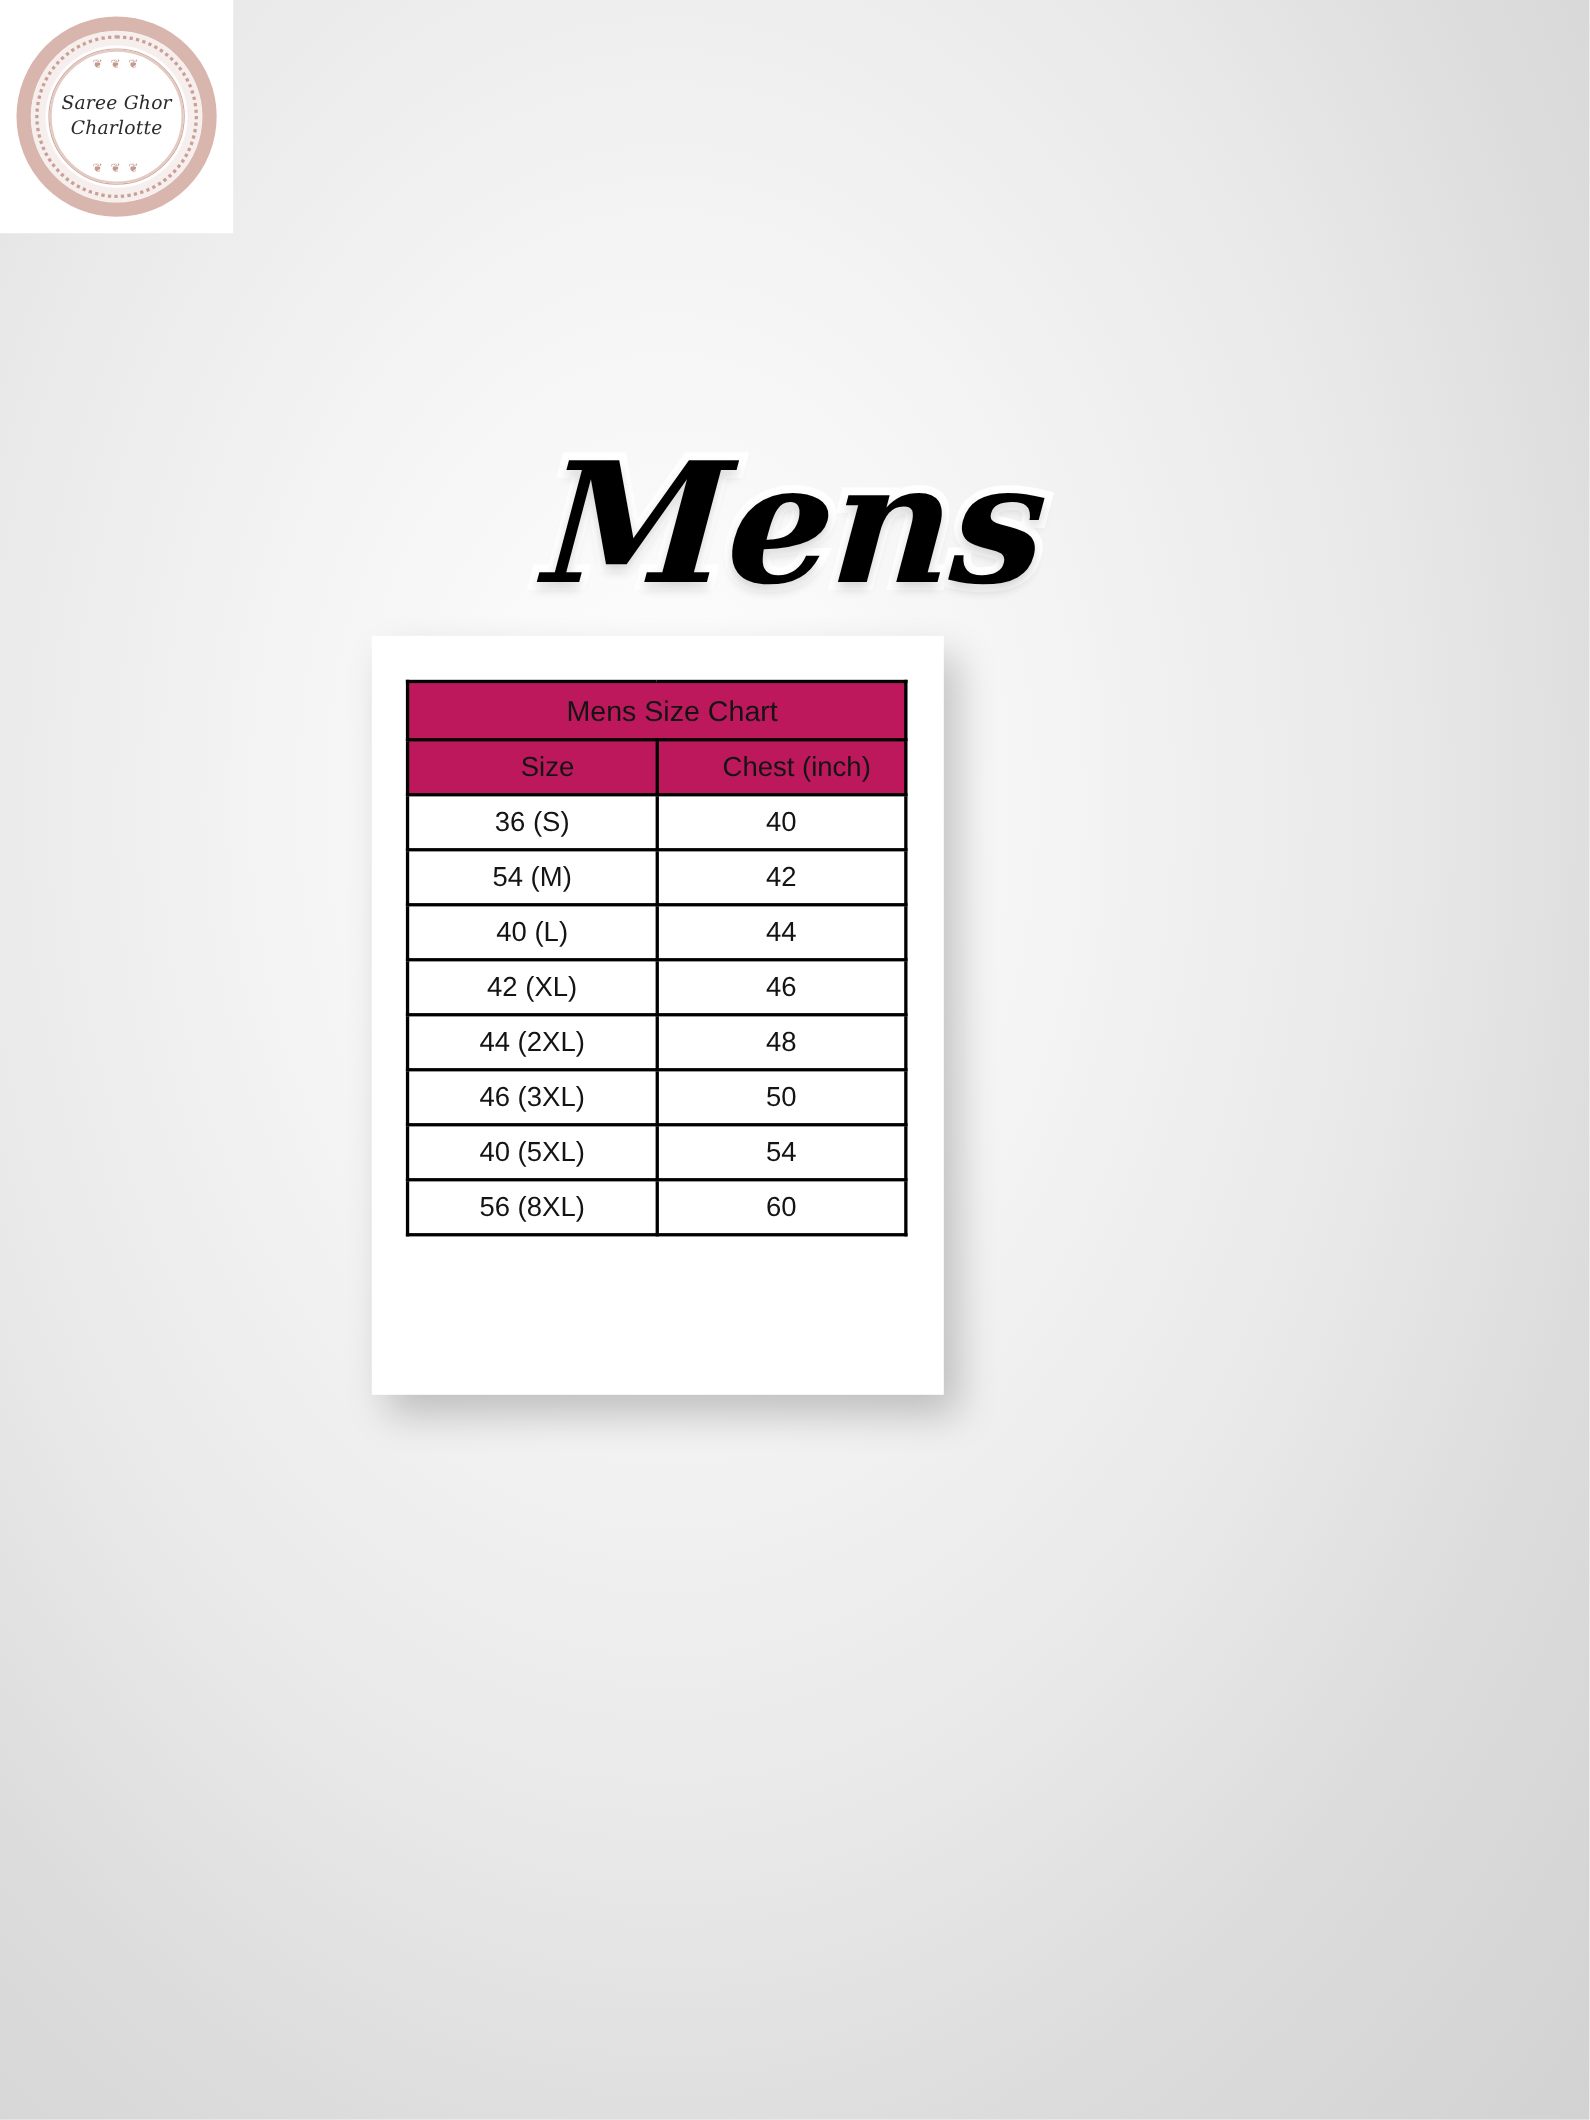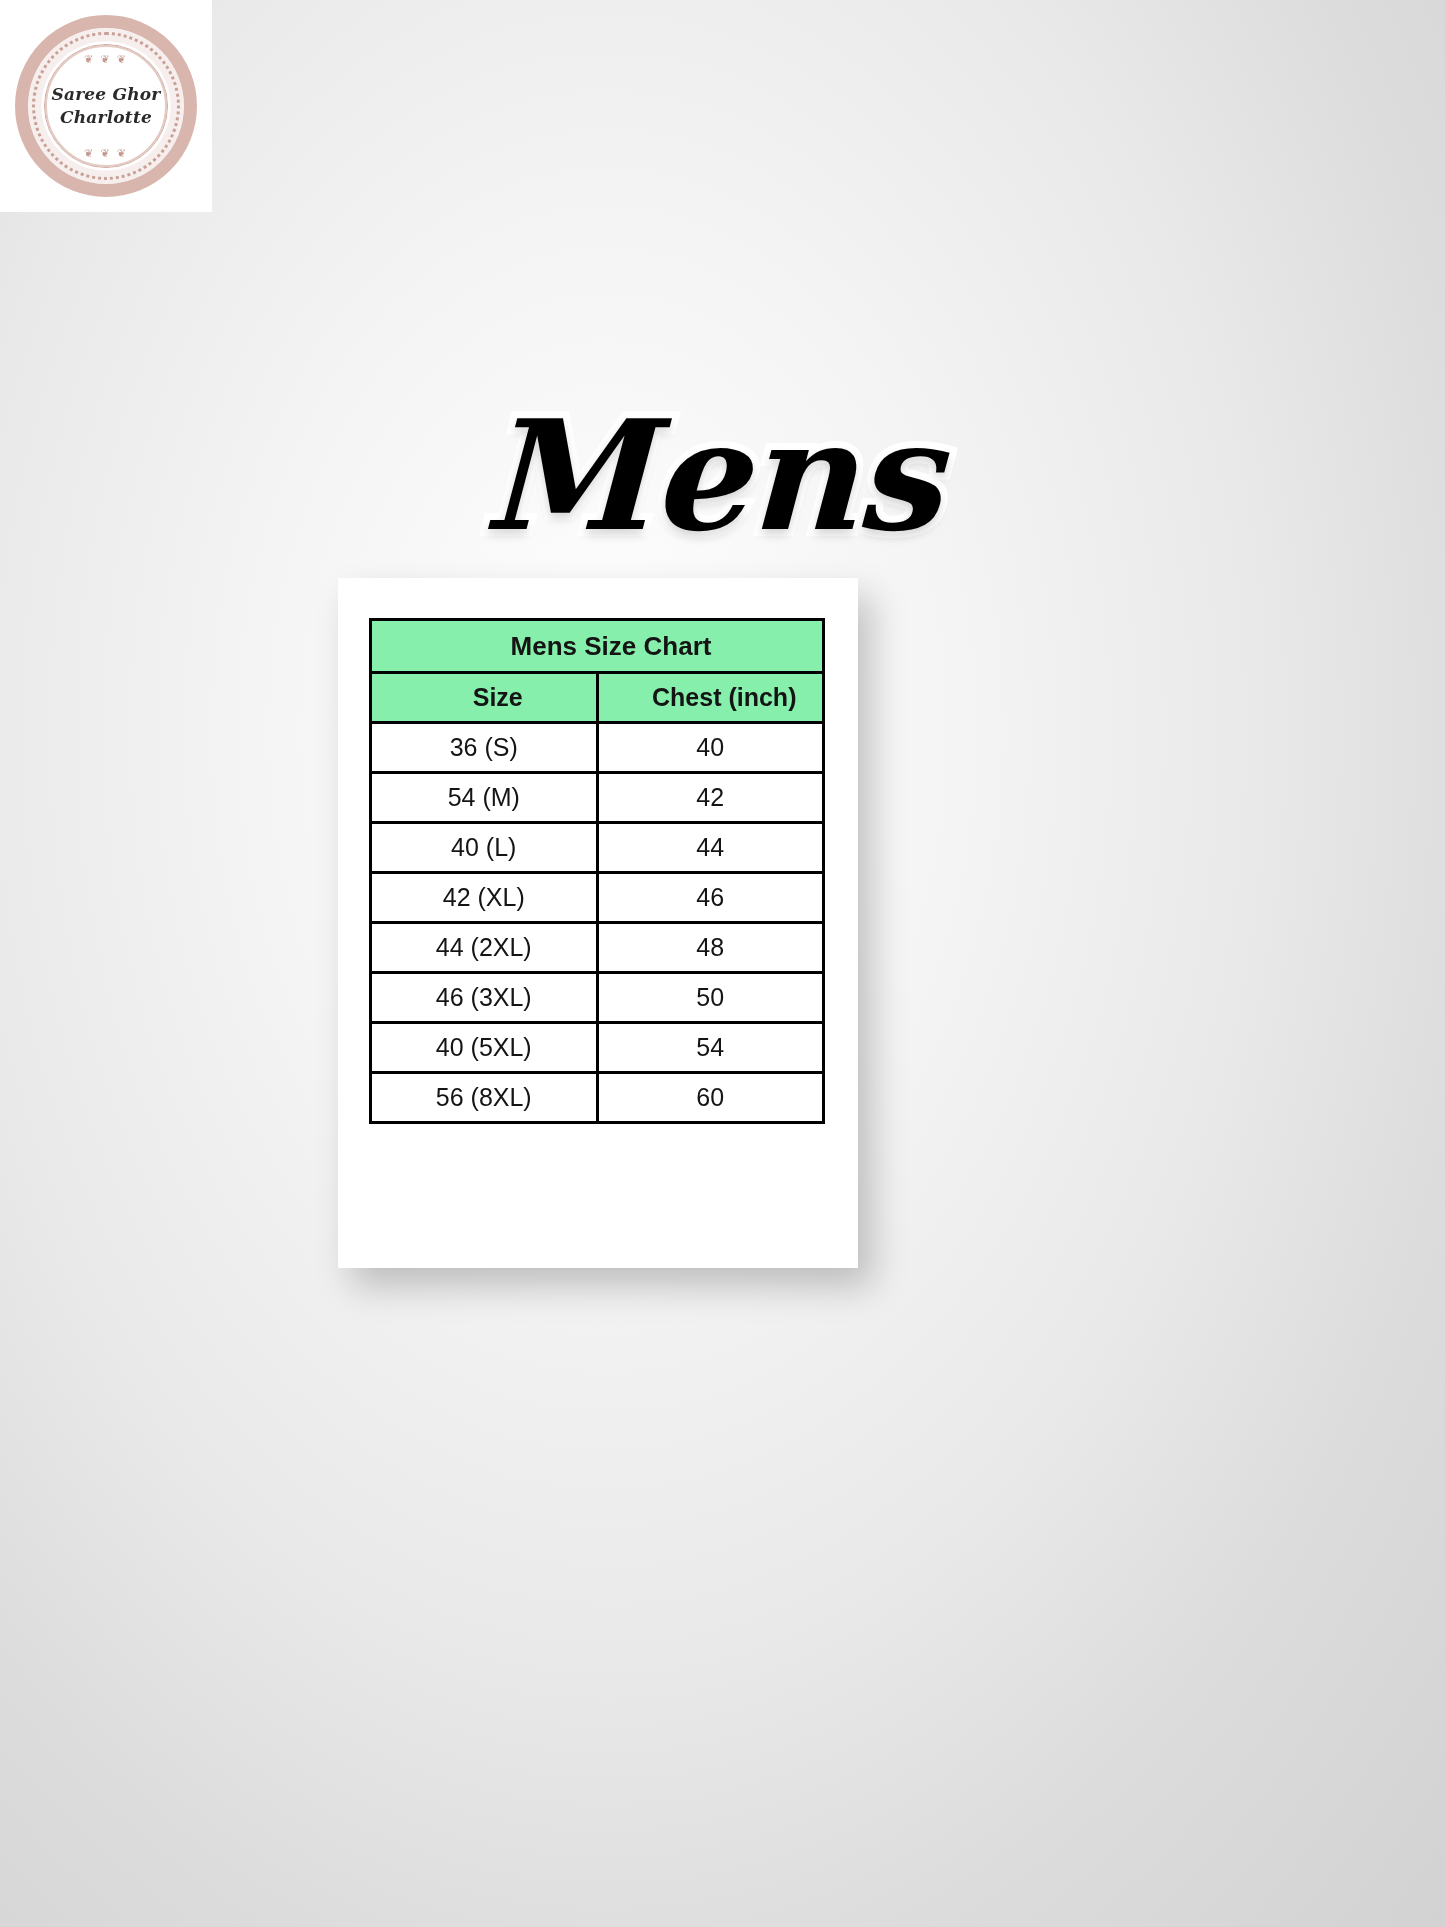--- a/index.html
+++ b/index.html
@@ -72,21 +72,20 @@
     top: 50%;
     transform: translate(-50%, -50%);
     width: 140px;
     text-align: center;
     font-family: "DejaVu Serif", serif;
     font-style: italic;
     font-size: 17px;
     line-height: 1.35;
     color: #2a2a2a;
     letter-spacing: 0.2px;
-    font-weight: bold;
   }
   .logo-deco {
     position: absolute;
     left: 50%;
     transform: translateX(-50%);
     width: 60px;
     height: 10px;
     color: #c49a8f;
     font-size: 11px;
     text-align: center;
@@ -142,22 +141,22 @@
   table.size-chart td, table.size-chart th {
     border: 3px solid #000000;
     text-align: center;
     font-size: 25px;
     color: #141414;
     height: 47px;
     padding: 0;
     font-weight: normal;
   }
   table.size-chart th {
-    font-weight: bold;
-    background: #86efac;
+    font-weight: normal;
+    background: #be185d;
     font-size: 25px;
     padding-left: 28px;
   }
   table.size-chart thead tr.title-row th {
     font-size: 26px;
     height: 50px;
   }
   .col-size { width: 234px; }
   .col-chest { width: 222px; }
 </style>

